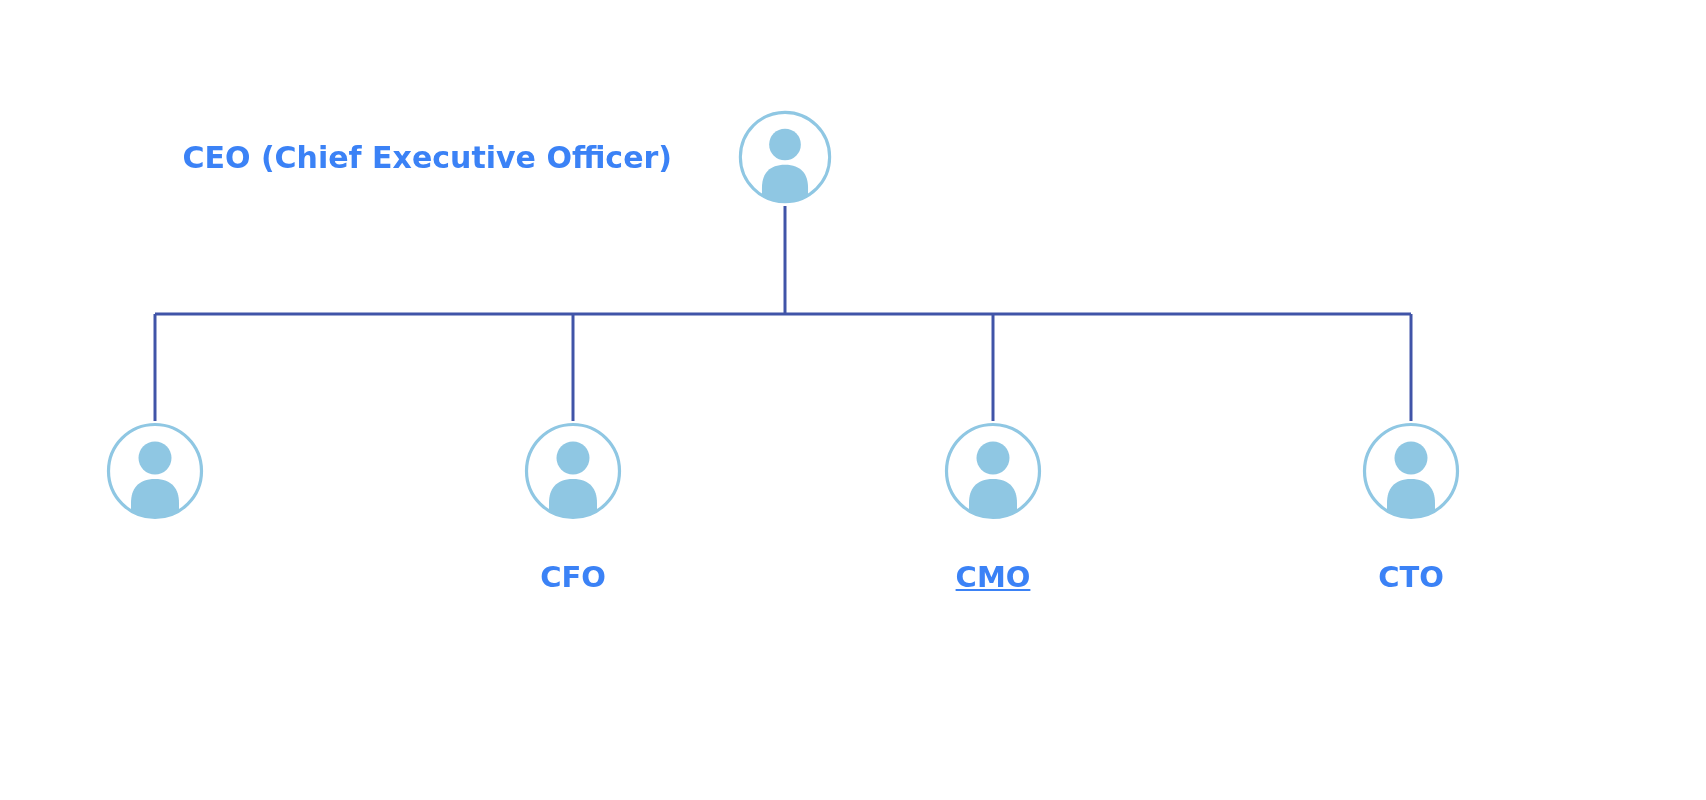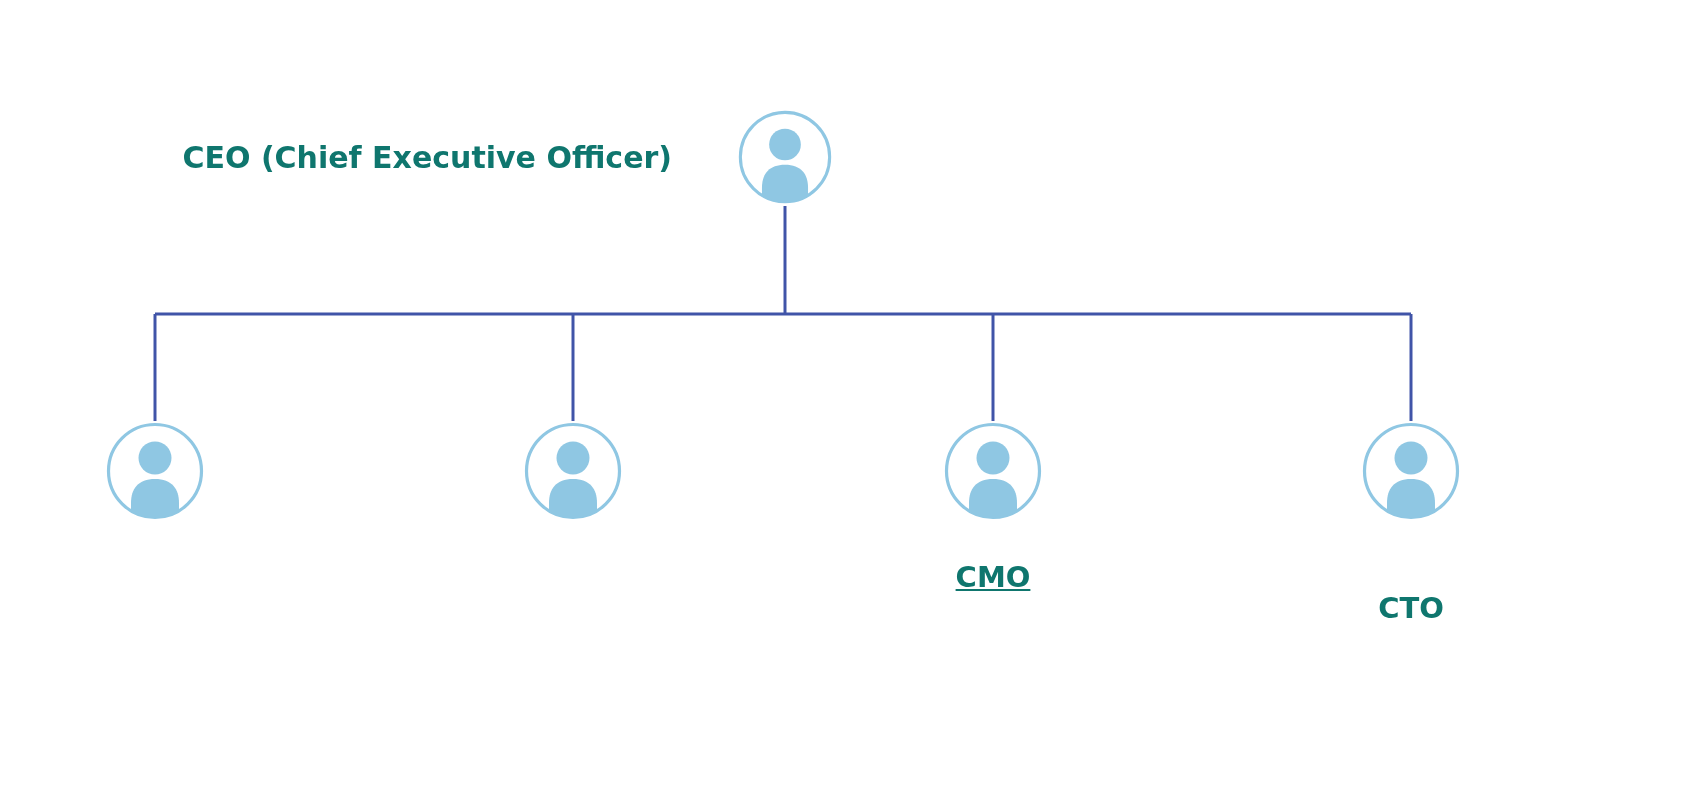--- a/index.html
+++ b/index.html
@@ -28,21 +28,21 @@
   .node {
     position: absolute;
   }
   .avatar {
     position: absolute;
   }
   .node-label {
     position: absolute;
     font-family: "DejaVu Sans", sans-serif;
     font-weight: bold;
-    color: #0f766e;
+    color: #3b82f6;
     white-space: nowrap;
     line-height: 1;
   }
   .root-label {
     font-size: 30px;
     text-align: right;
   }
   .child-label {
     font-size: 29px;
     text-align: center;
@@ -102,20 +102,21 @@
           <circle cx="50" cy="50" r="47"></circle>
         </clipPath>
       </defs>
       <circle cx="50" cy="50" r="46.5" fill="#ffffff" stroke="#8fc7e3" stroke-width="3.2"></circle>
       <g clip-path="url(#clip-cfo)">
         <circle cx="50" cy="37" r="16.5" fill="#8fc7e3"></circle>
         <path d="M50 58 C 33 58 26 68 26 82 L 26 100 L 74 100 L 74 82 C 74 68 67 58 50 58 Z" fill="#8fc7e3"></path>
       </g>
     </svg>
   </div>
+  <div class="node-label child-label" style="left:473px; top:563px; width:200px;">CFO</div>
 
   <div class="node" style="left:943px; top:421px; width:100px; height:100px;">
     <svg class="avatar" width="100" height="100" viewBox="0 0 100 100" xmlns="http://www.w3.org/2000/svg">
       <defs>
         <clipPath id="clip-cmo">
           <circle cx="50" cy="50" r="47"></circle>
         </clipPath>
       </defs>
       <circle cx="50" cy="50" r="46.5" fill="#ffffff" stroke="#8fc7e3" stroke-width="3.2"></circle>
       <g clip-path="url(#clip-cmo)">
@@ -133,15 +134,15 @@
           <circle cx="50" cy="50" r="47"></circle>
         </clipPath>
       </defs>
       <circle cx="50" cy="50" r="46.5" fill="#ffffff" stroke="#8fc7e3" stroke-width="3.2"></circle>
       <g clip-path="url(#clip-cto)">
         <circle cx="50" cy="37" r="16.5" fill="#8fc7e3"></circle>
         <path d="M50 58 C 33 58 26 68 26 82 L 26 100 L 74 100 L 74 82 C 74 68 67 58 50 58 Z" fill="#8fc7e3"></path>
       </g>
     </svg>
   </div>
-  <div class="node-label child-label" style="left:1311px; top:594px; width:200px;">CTO</div>
+  <div class="node-label child-label" style="left:1311px; top:563px; width:200px;">CTO</div>
 
 </div>
 
 </body></html>

